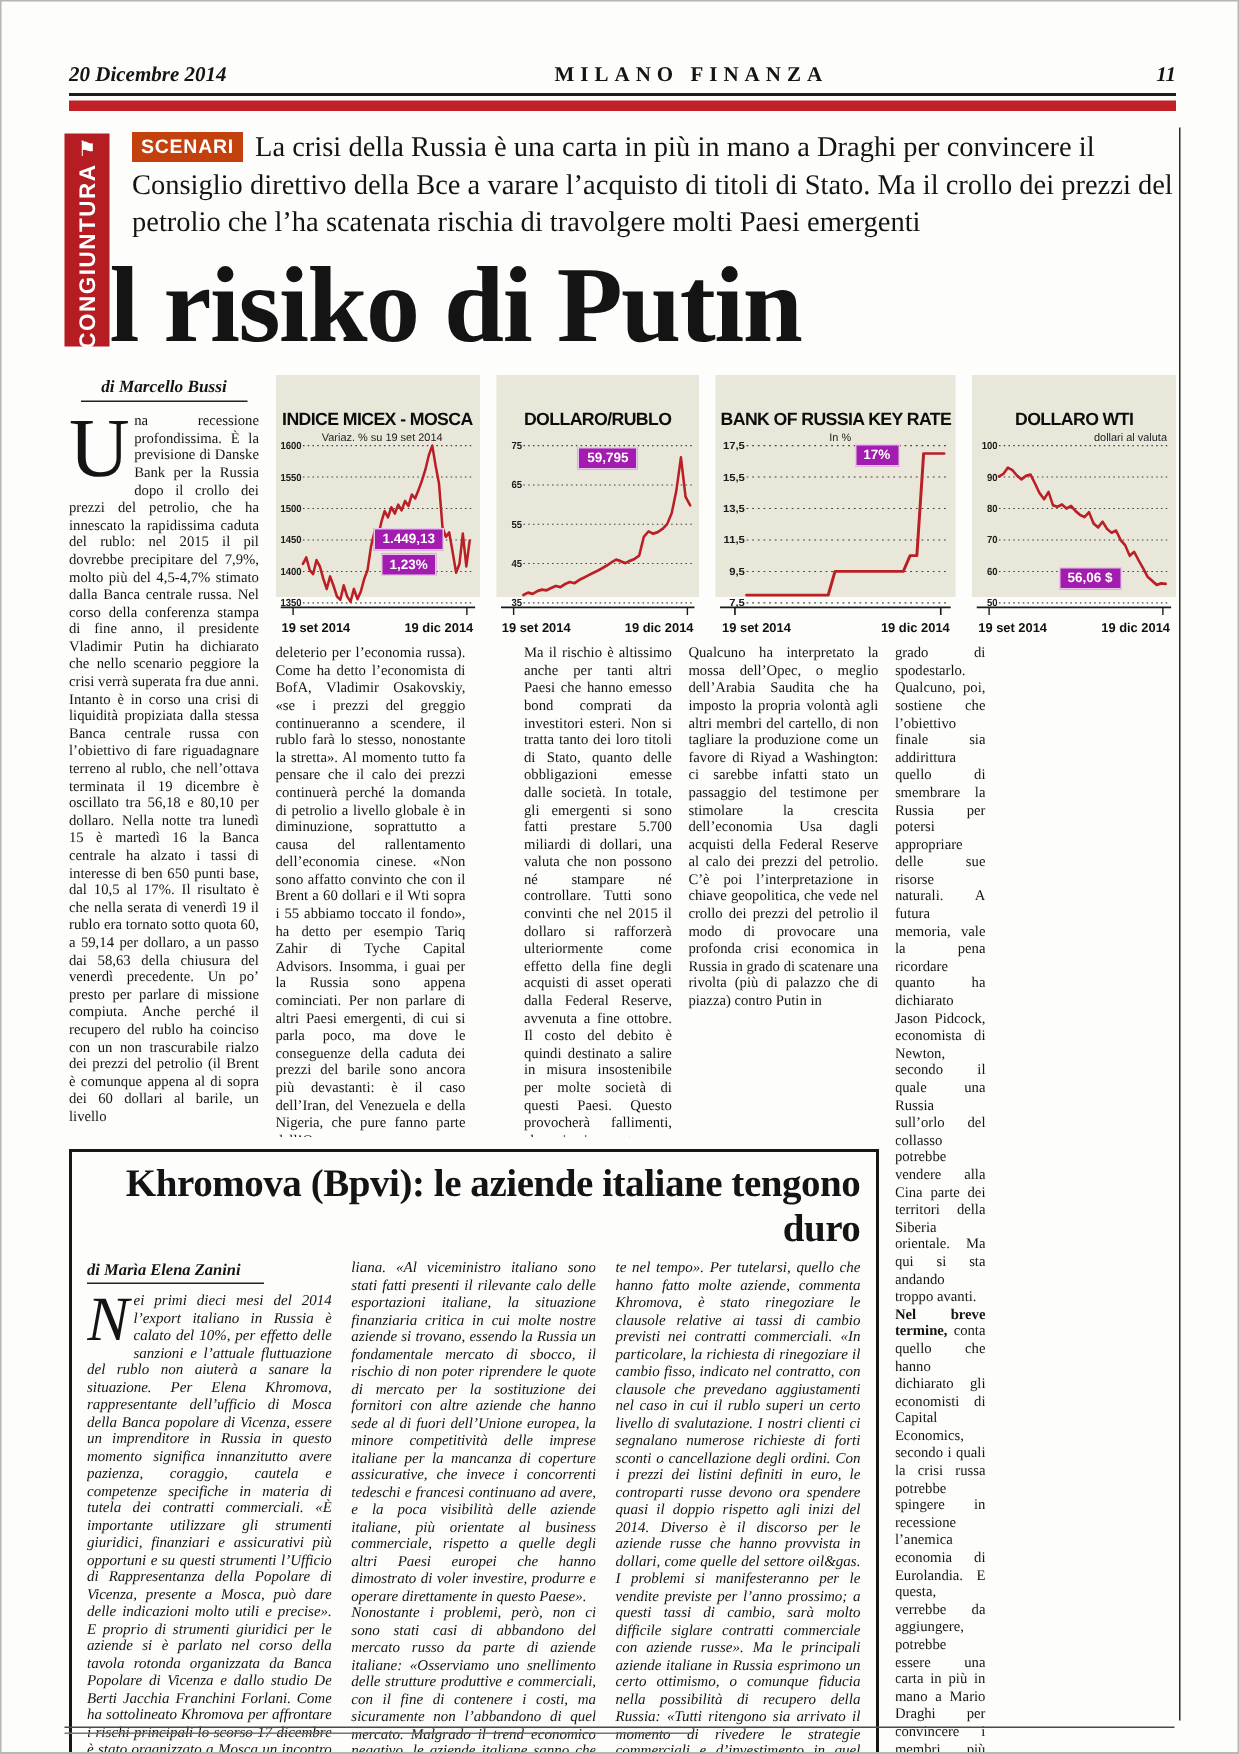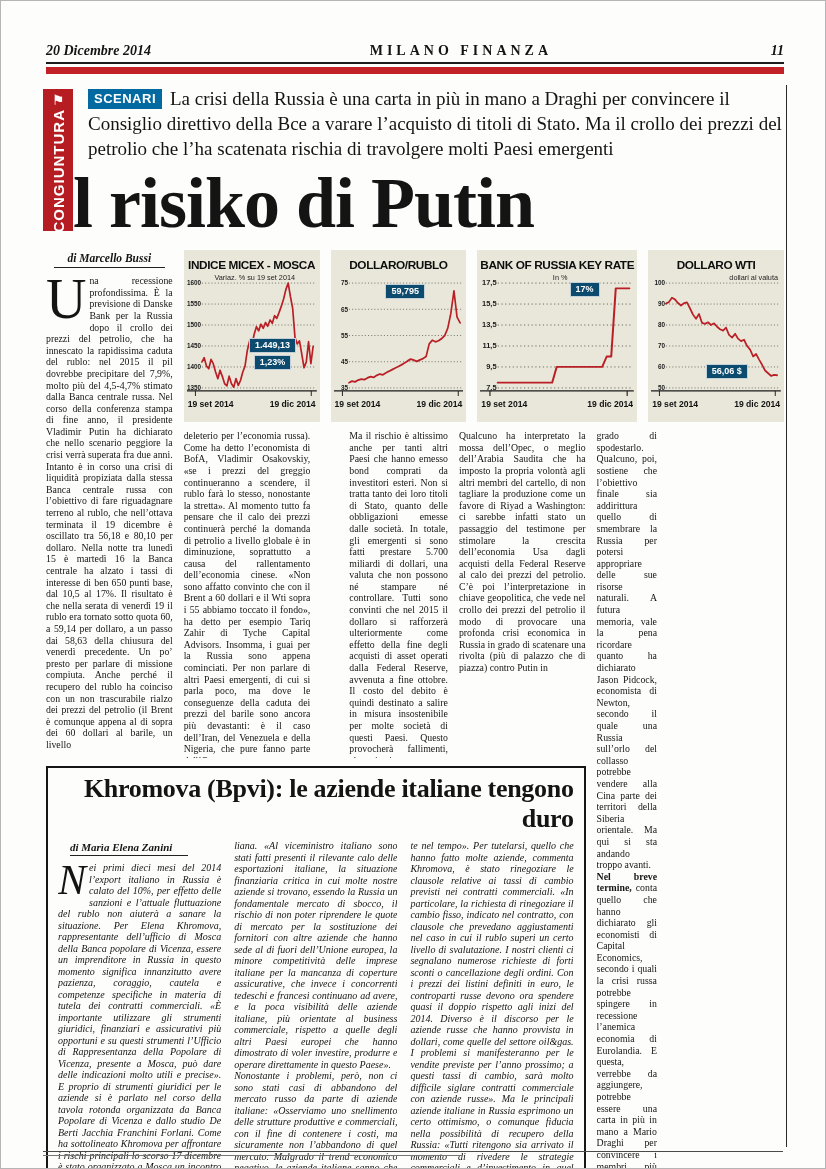--- a/index.html
+++ b/index.html
@@ -18,21 +18,21 @@
 
   
   .section-strip{position:absolute;left:-3px;top:46px;width:30px;height:142px;background:#b51d23;
                  display:flex;flex-direction:column;align-items:center;padding-top:4px;box-sizing:border-box;}
   .flag{color:#fff;font-size:14px;line-height:14px;font-family:"DejaVu Sans",sans-serif;}
   .section-label{margin-top:2px;color:#fff;font-family:"Liberation Sans",sans-serif;font-weight:bold;
                  font-size:15px;letter-spacing:1px;writing-mode:vertical-rl;transform:rotate(180deg);}
 
   
   .kicker{margin:12px 0 0 42px;font-size:19px;line-height:1.32;width:694px;}
-  .badge{display:inline-block;background:#0369a1;color:#fff;font-family:"Liberation Sans",sans-serif;
+  .badge{display:inline-block;background:#c2410c;color:#fff;font-family:"Liberation Sans",sans-serif;
          font-weight:bold;font-size:13px;letter-spacing:.5px;padding:1px 6px 2px;margin-right:8px;
          vertical-align:2px;}
 
   
   .headline{margin:6px 0 2px;text-align:left;font-size:72px;line-height:1.02;font-weight:bold;
             letter-spacing:-1px;}
 
   
   .content-grid{display:grid;grid-template-columns:repeat(5,1fr);grid-template-rows:172px 328px auto;
                 column-gap:11px;row-gap:8px;margin-top:10px;}
@@ -47,47 +47,47 @@
 
   .byline1{text-align:center;font-size:11.5px;font-weight:bold;font-style:italic;
            border-bottom:1.2px solid #222;margin:2px 8px 7px;padding-bottom:3px;}
   p.body{margin:0;font-size:9.8px;line-height:11.6px;text-align:justify;hyphens:auto;}
   p.body + p.body{margin-top:0;}
   .dropcap{float:left;font-size:56px;line-height:45px;padding:2px 3px 0 0;font-weight:400;}
   .lead-bold{font-weight:bold;}
   .para-space{margin-top:11px;}
 
   
-  .chart-panel{flex:1;background:#e9e7da;padding:5px 3px 4px;box-sizing:border-box;height:172px;
+  .chart-panel{flex:1;background:#e9e7da;padding:19px 3px 4px;box-sizing:border-box;height:148px;
                font-family:"Liberation Sans",sans-serif;}
   .chart-title{text-align:center;font-weight:bold;font-size:11.8px;letter-spacing:-.4px;
                margin:3px 0 1px;white-space:nowrap;color:#0d0d0d;}
   .plot{position:relative;height:123px;}
   .plot svg{display:block;width:100%;height:123px;}
   .chart-sub{position:absolute;top:0;font-size:7.3px;color:#222;}
   .c0 .chart-sub{left:50%;transform:translateX(-46%);white-space:nowrap;}
   .c2 .chart-sub{left:50%;transform:translateX(-30%);}
   .c3 .chart-sub{right:3px;}
   .callout-wrap{position:absolute;display:inline-flex;flex-direction:column;align-items:center;gap:2px;}
   .c0 .callout-wrap{left:48%;top:53%;}
   .c1 .callout-wrap{left:40%;top:9%;}
   .c2 .callout-wrap{left:58%;top:7%;}
   .c3 .callout-wrap{left:42%;top:74%;}
-  .callout{background:#0c4a6e;color:#fff;font-weight:bold;font-size:9px;line-height:11px;
+  .callout{background:#a21caf;color:#fff;font-weight:bold;font-size:9px;line-height:11px;
            padding:1px 5px;border:1px solid rgba(255,255,255,.75);white-space:nowrap;text-align:center;}
   .xlabels{display:flex;justify-content:space-between;font-size:8.6px;font-weight:bold;
            margin-top:3px;padding:0 1px;color:#111;}
 
   
   .article2{border:2px solid #161616;box-sizing:border-box;padding:4px 10px 6px;overflow:hidden;background:#fdfdfb;}
   .a2-title{text-align:right;font-size:26px;font-weight:bold;letter-spacing:-.3px;margin:2px 0 6px;}
   .a2-cols{display:flex;gap:13px;height:338px;overflow:hidden;}
   .a2-col{flex:1;overflow:hidden;}
   .byline2{font-size:11px;font-weight:bold;font-style:italic;border-bottom:1.2px solid #222;
-           width:72%;padding-bottom:2px;margin:1px 12px 6px;}
+           width:72%;padding-bottom:2px;margin:1px 0 6px;}
   p.body2{margin:0;font-size:10px;line-height:11.5px;font-style:italic;text-align:justify;hyphens:auto;}
   .dropcap2{float:left;font-size:42px;line-height:33px;padding:2px 3px 0 0;font-style:italic;}
 
   
   .promo{margin-top:auto;margin-bottom:4px;border:1.5px solid #2e4f9e;padding:1.5px;background:#0ea5e9;}
   .promo-bar{height:8px;background:#2e4f9e;}
   .promo-text{text-align:center;font-size:10px;font-weight:bold;font-style:italic;line-height:12.5px;
               padding:4px 2px 5px;color:#10131f;}
 
   

